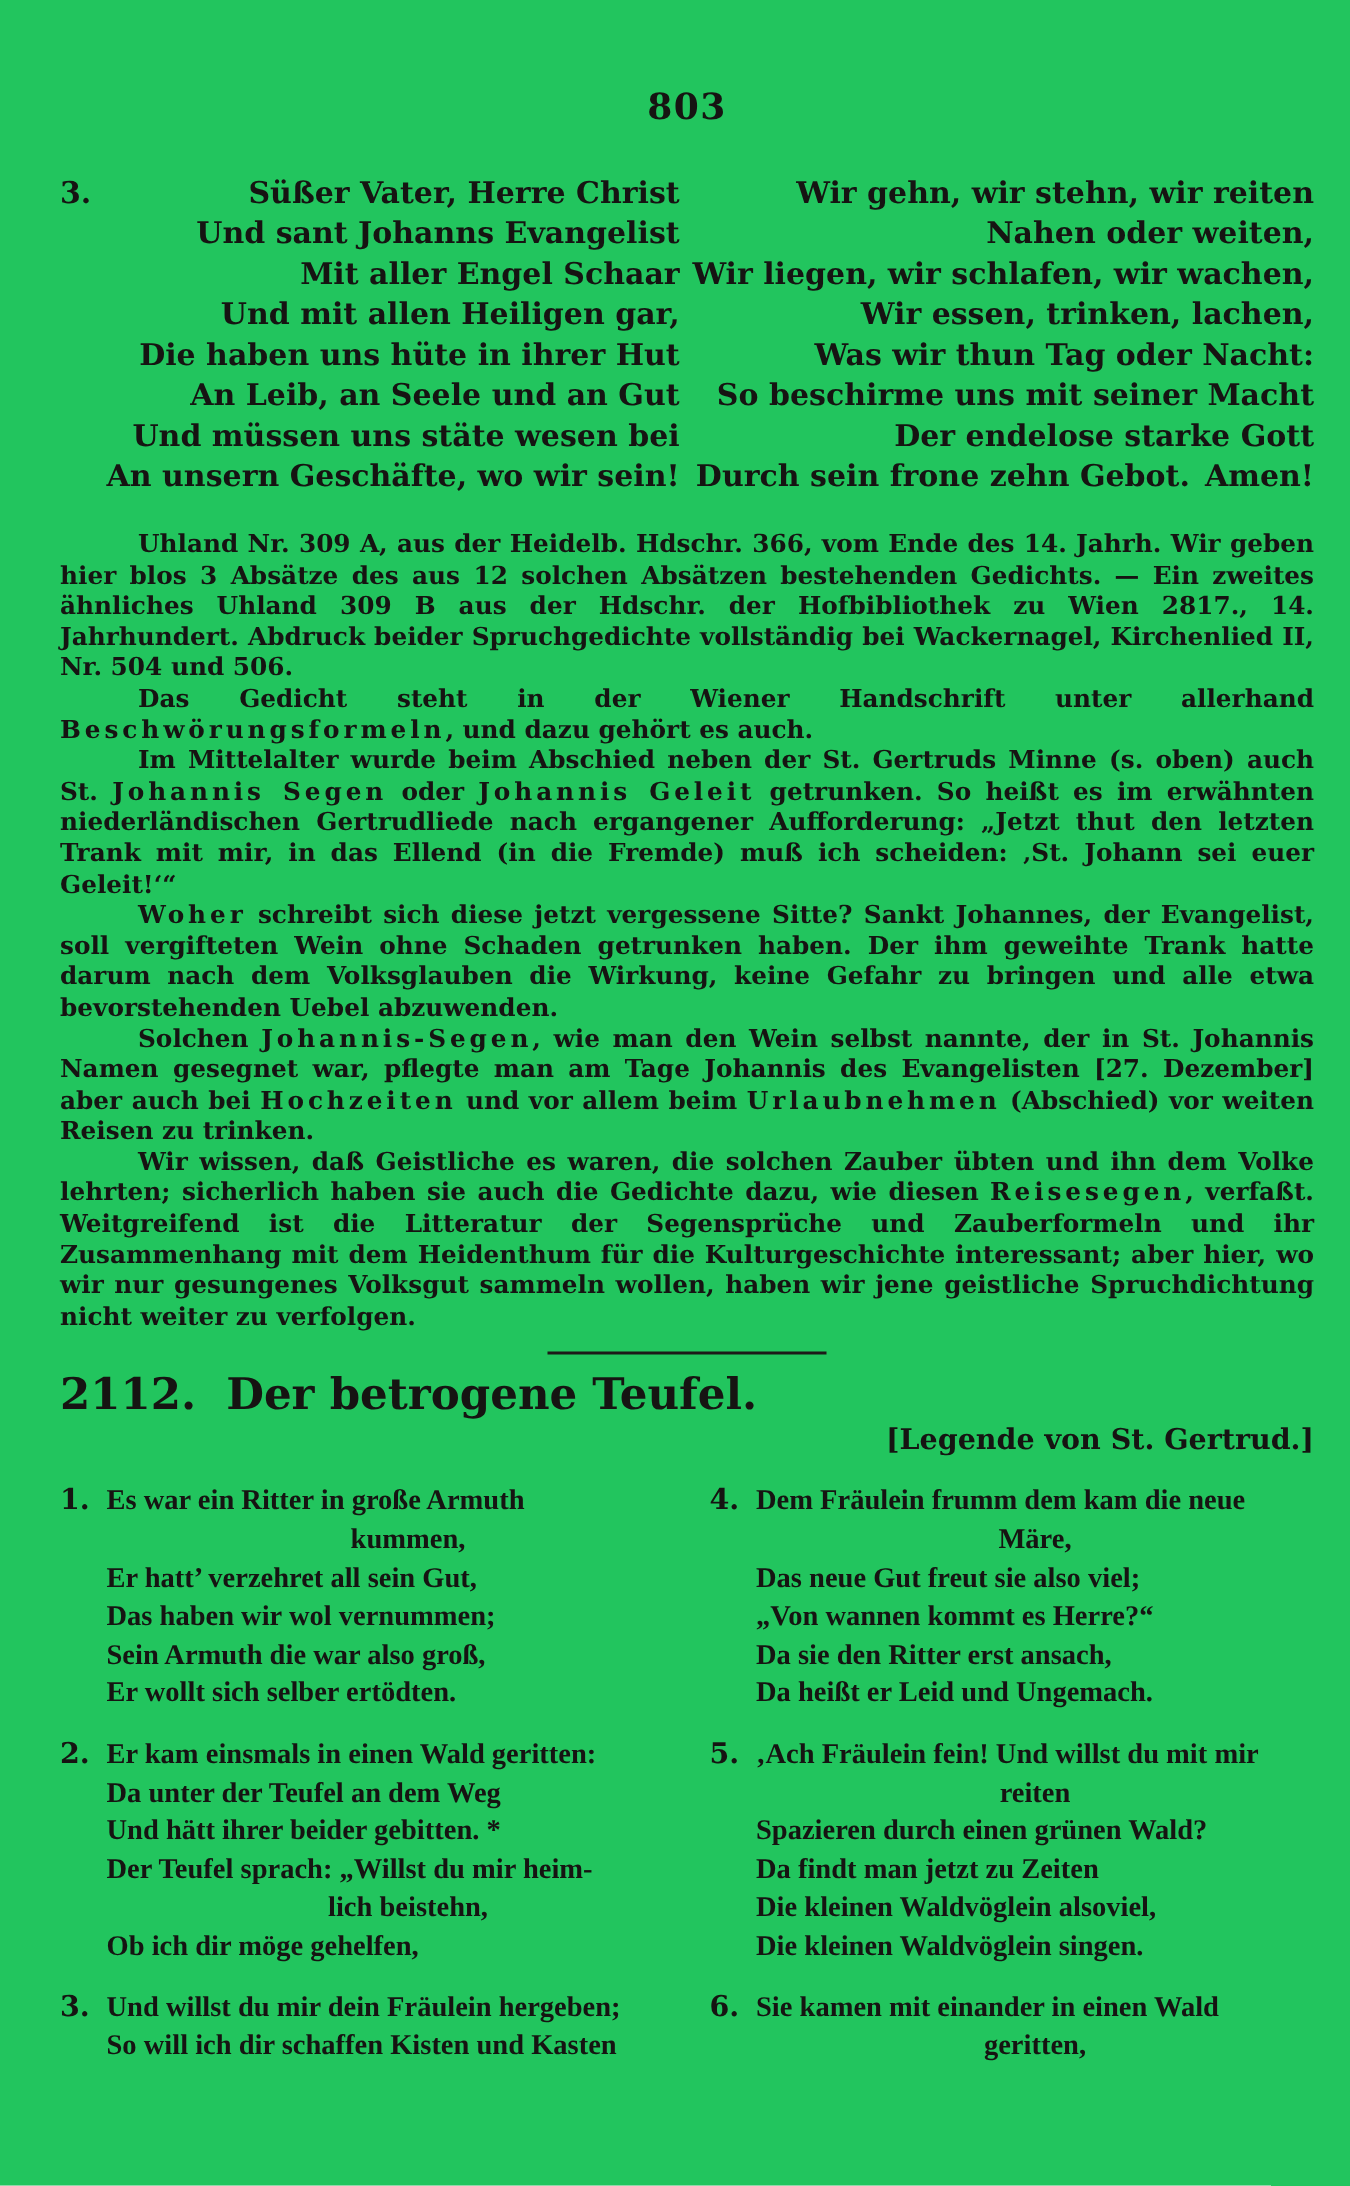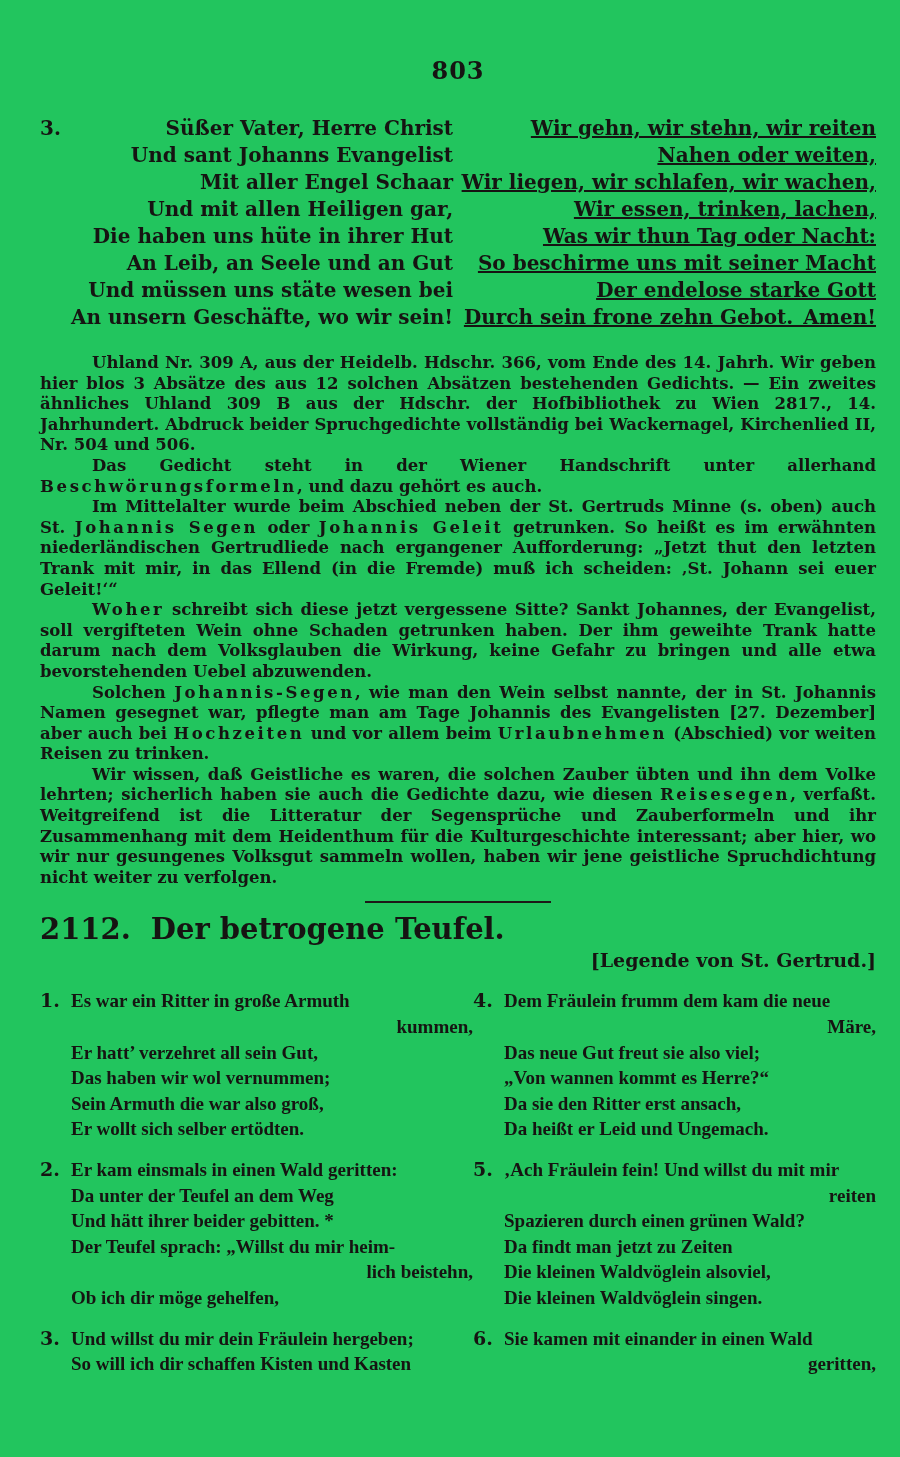--- a/index.html
+++ b/index.html
@@ -7,21 +7,21 @@
     width:900px; height:1457px; margin:0 auto; box-sizing:border-box;
     background:#22c55e; color:#161412;
     font-family:"DejaVu Serif", serif; font-weight:700;
     padding:56px 24px 0 40px; overflow:hidden; position:relative;
   }
   .page-number { text-align:center; font-size:24px; letter-spacing:1px; margin-bottom:30px; }
 
   
   .top-poem { display:flex; margin-bottom:22px; }
   .top-col-left { width:440px; display:flex; }
-  .top-col-right { flex:1;text-decoration:underline; }
+  .top-col-right { flex:1; }
   .t-num { width:31px; flex:none; font-size:20px; line-height:27px; }
   .pline { font-size:20px; line-height:27px; white-space:nowrap;text-align:right; }
 
   
   .commentary { font-size:16.5px; line-height:20.6px; text-align:justify; }
   .para { margin:0; text-indent:52px; }
   .spaced { letter-spacing:2.6px; }
 
   .divider { width:186px; border:none; border-top:2.5px solid #1d1a18; margin:13px auto 9px; }
 
@@ -30,21 +30,21 @@
   .subtitle { text-align:right; font-size:19px; margin-bottom:17px; }
 
   
   .song-columns { display:flex; }
   .song-col-left { width:433px; flex:none; }
   .song-col-right { flex:1; }
   .stanza { display:flex; margin-bottom:15px; }
   .snum { width:31px; flex:none; font-size:19px; line-height:25.6px; }
   .slines { flex:1;font-family:Liberation Serif, serif; }
   .vline { font-size:19px; line-height:25.6px; }
-  .vline.r { text-align:right; }
+  .vline.r { text-align:center; }
 </style>
 </head>
 <body>
 
 <div class="page">
 
   <div class="page-number">803</div>
 
   <div class="top-poem">
     <div class="top-col-left">

